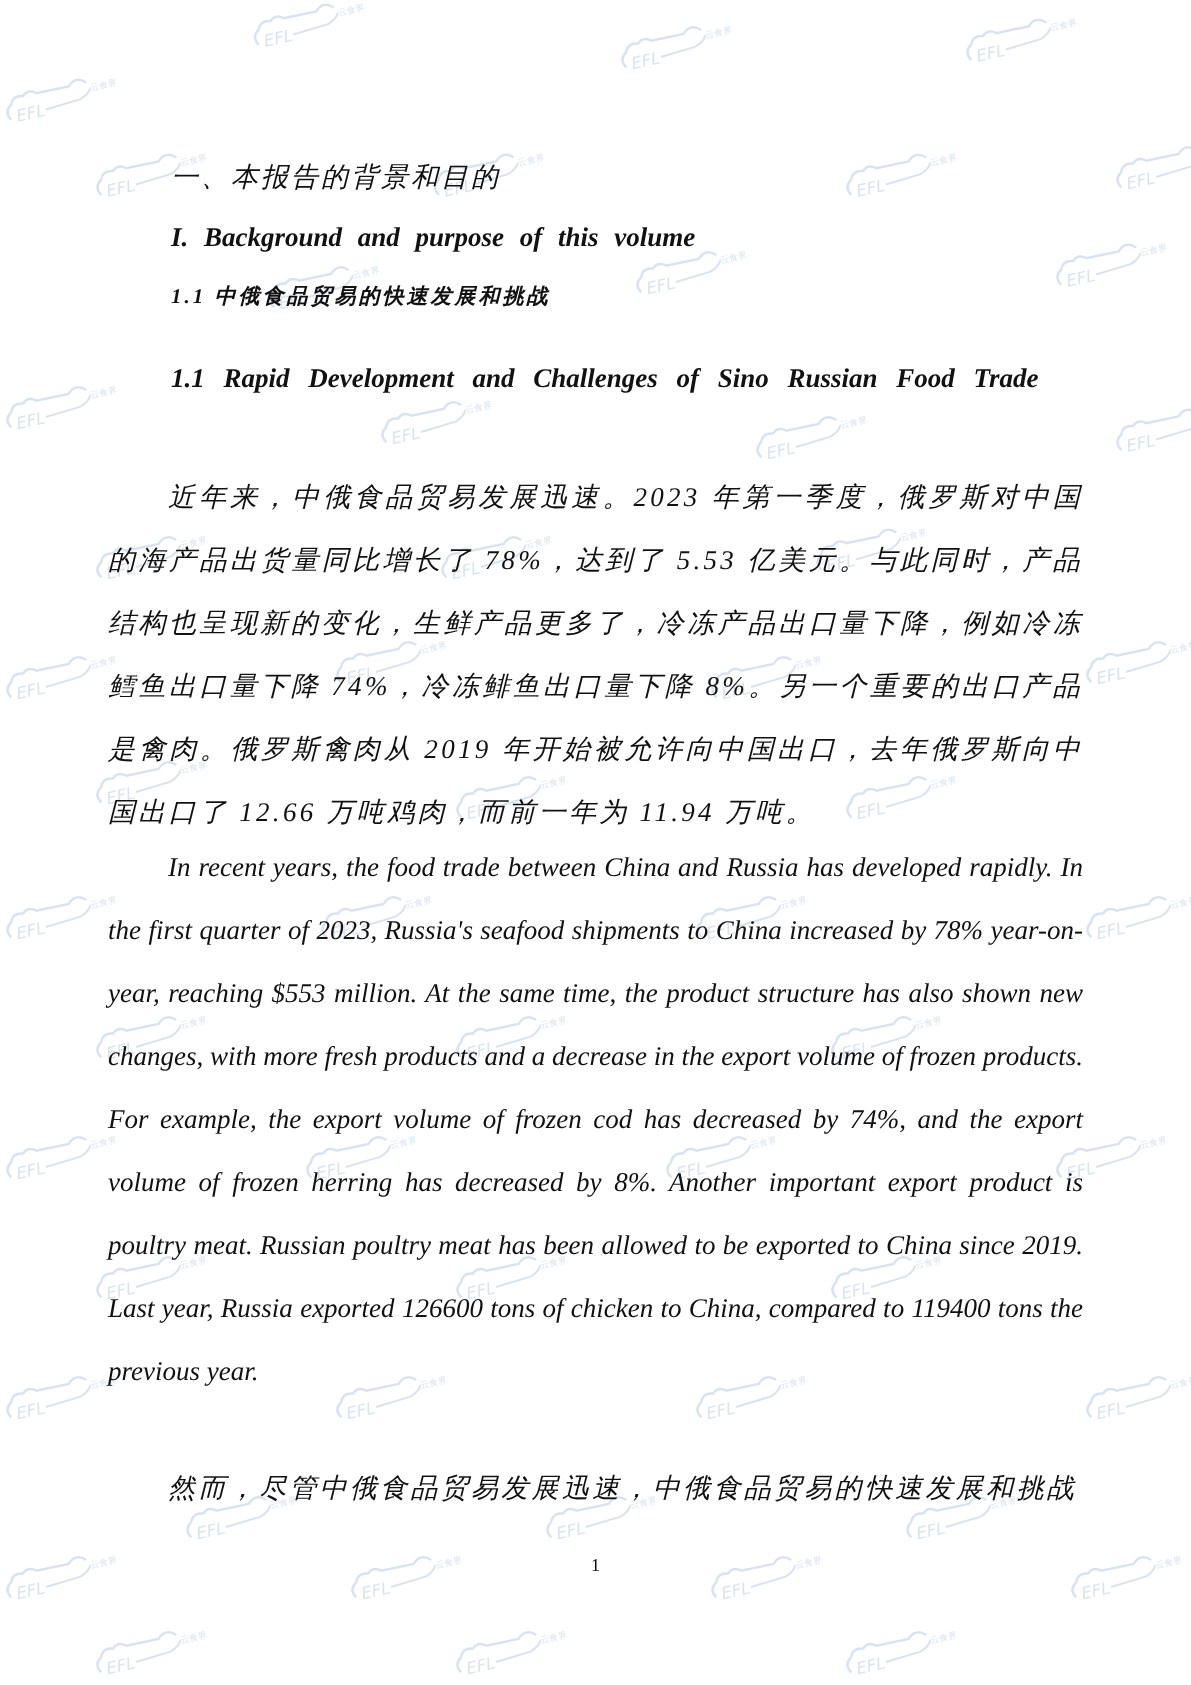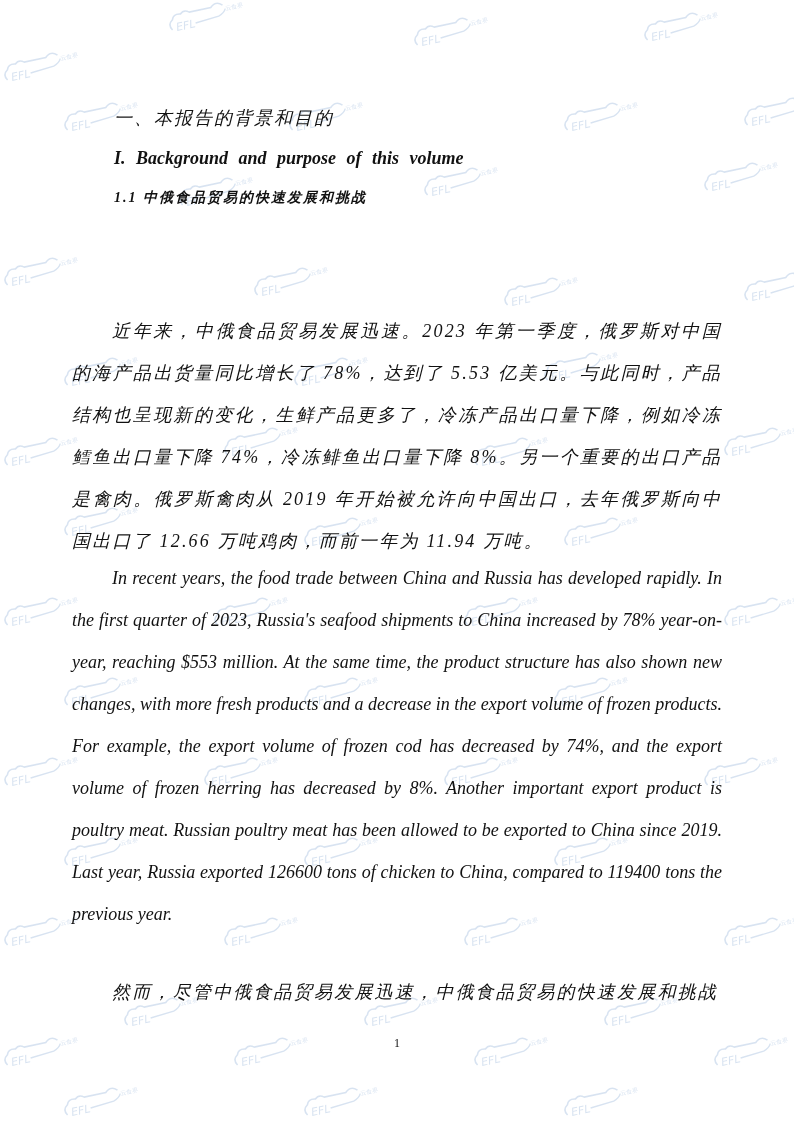--- a/index.html
+++ b/index.html
@@ -448,19 +448,20 @@
         <text x="62" y="10" font-size="6" fill="#b9cde6" font-family="DejaVu Sans, sans-serif">云食界</text>
       </svg>
     </div>
   </div>
 
 <div class="page">
 
   <div class="block h-cn" style="top:106px; left:114px;">一、本报告的背景和目的</div>
   <div class="block h-en" style="top:148px; left:114px; width:610px;">I. Background and purpose of this volume</div>
   <div class="block h-cn-b" style="top:189px; left:114px;">1.1 中俄食品贸易的快速发展和挑战</div>
+  <div class="block h-en" style="top:231px; left:72px; width:650px; line-height:42px; text-indent:42px; word-spacing:8px;">1.1 Rapid Development and Challenges of Sino Russian Food Trade</div>
 
   <p class="block para cn indent" style="top:310px;">近年来，中俄食品贸易发展迅速。2023 年第一季度，俄罗斯对中国的海产品出货量同比增长了 78%，达到了 5.53 亿美元。与此同时，产品结构也呈现新的变化，生鲜产品更多了，冷冻产品出口量下降，例如冷冻鳕鱼出口量下降 74%，冷冻鲱鱼出口量下降 8%。另一个重要的出口产品是禽肉。俄罗斯禽肉从 2019 年开始被允许向中国出口，去年俄罗斯向中国出口了 12.66 万吨鸡肉，而前一年为 11.94 万吨。</p>
   <p class="block para indent" style="top:557px;">In recent years, the food trade between China and Russia has developed rapidly. In the first quarter of 2023, Russia's seafood shipments to China increased by 78% year-on-year, reaching $553 million. At the same time, the product structure has also shown new changes, with more fresh products and a decrease in the export volume of frozen products. For example, the export volume of frozen cod has decreased by 74%, and the export volume of frozen herring has decreased by 8%. Another important export product is poultry meat. Russian poultry meat has been allowed to be exported to China since 2019. Last year, Russia exported 126600 tons of chicken to China, compared to 119400 tons the previous year.</p>
   <p class="block para cn indent" style="top:971px;">然而，尽管中俄食品贸易发展迅速，中俄食品贸易的快速发展和挑战</p>
 
   <div class="footer">1</div>
 </div>
 
 </body></html>

